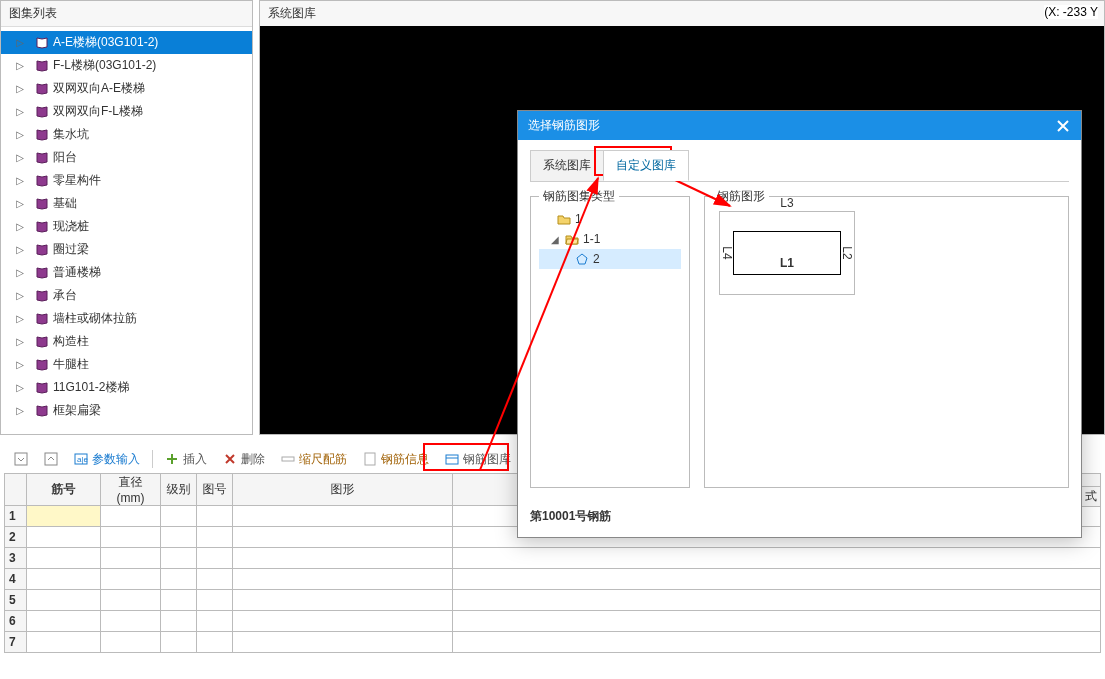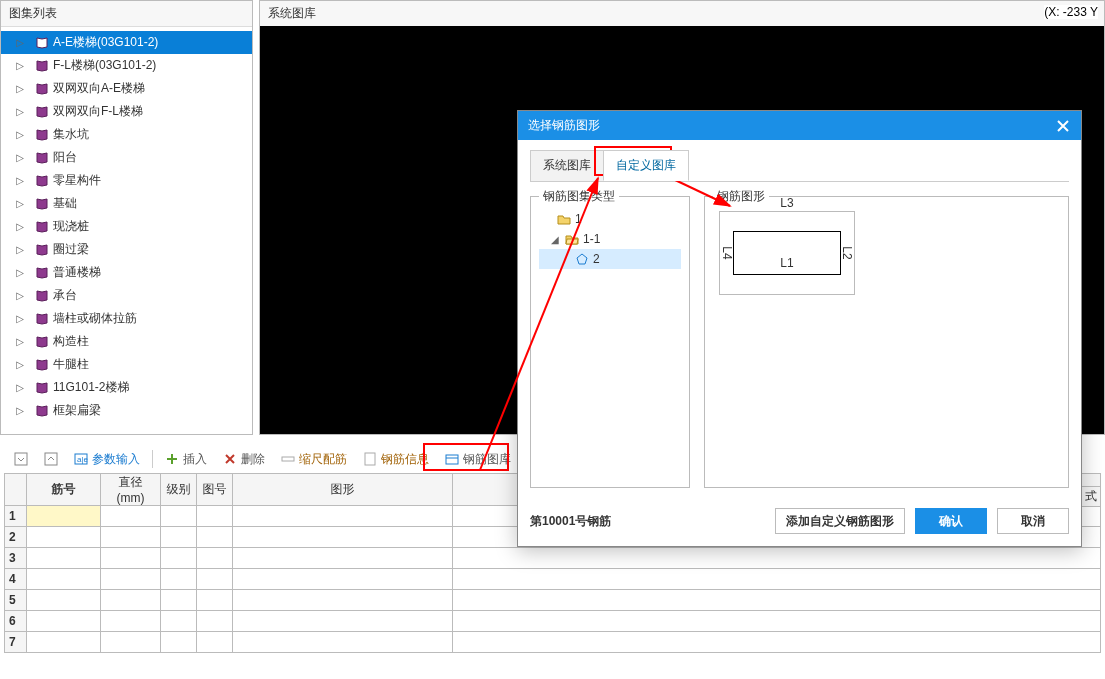--- a/index.html
+++ b/index.html
@@ -54,21 +54,21 @@
 
   .mini-tree { padding-top: 6px; }
   .mini-item { display:flex; align-items:center; height:20px; padding-left: 18px; gap:4px; cursor:pointer; }
   .mini-item.depth2 { padding-left: 36px; }
   .mini-item.selected { background: #d6ecff; }
   .mini-icon { width:14px; height:14px; display:inline-flex; align-items:center; justify-content:center; }
 
   .rebar-preview { margin: 8px 6px; width: 136px; height: 84px; border: 1px solid #bbb; position: relative; display:flex; align-items:center; justify-content:center; }
   .inner-rect { width: 108px; height: 44px; border: 1px solid #000; position: relative; }
   .lbl-top { position:absolute; top:-16px; left:50%; transform:translateX(-50%); }
-  .lbl-bottom { position:absolute; bottom:4px; left:50%; transform:translateX(-50%); }
+  .lbl-bottom { position:absolute; bottom:4px; left:50%; transform:translateX(-50%);font-weight:bold; }
   .lbl-left { position:absolute; left:-14px; top:50%; transform:translateY(-50%) rotate(0); }
   .lbl-right { position:absolute; right:-14px; top:50%; transform:translateY(-50%); }
   .vtext { writing-mode: vertical-rl; }
 
   .dlg-footer { display:flex; align-items:center; justify-content:space-between; padding: 8px 12px 12px 12px; font-weight: bold; }
   .dlg-buttons { display:flex; gap:10px; }
   .btn { min-width: 72px; height: 26px; border:1px solid #bbb; background:#fff; cursor:pointer; display:inline-flex; align-items:center; justify-content:center; padding: 0 10px; }
   .btn.primary { background:#1b8fe6; color:#fff; border-color:#1b8fe6; }
 
   
@@ -420,25 +420,20 @@
             <span class="lbl-bottom">L1</span>
             <span class="lbl-left vtext">L4</span>
             <span class="lbl-right vtext">L2</span>
           </div>
         </div>
       </div>
     </div>
   </div>
   <div class="dlg-footer">
     <span>第10001号钢筋</span>
-    <div class="dlg-buttons">
-      <div class="btn" style="min-width:130px;">添加自定义钢筋图形</div>
-      <div class="btn primary">确认</div>
-      <div class="btn">取消</div>
-    </div>
   </div>
 </div>
 
 <svg class="overlay-svg">
   <defs>
     <marker id="arr" markerWidth="10" markerHeight="10" refX="8" refY="3" orient="auto">
       <path d="M0,0 L9,3 L0,6 z" fill="#f00"></path>
     </marker>
   </defs>
   <line x1="480" y1="470" x2="598" y2="178" stroke="#f00" stroke-width="2" marker-end="url(#arr)"></line>

